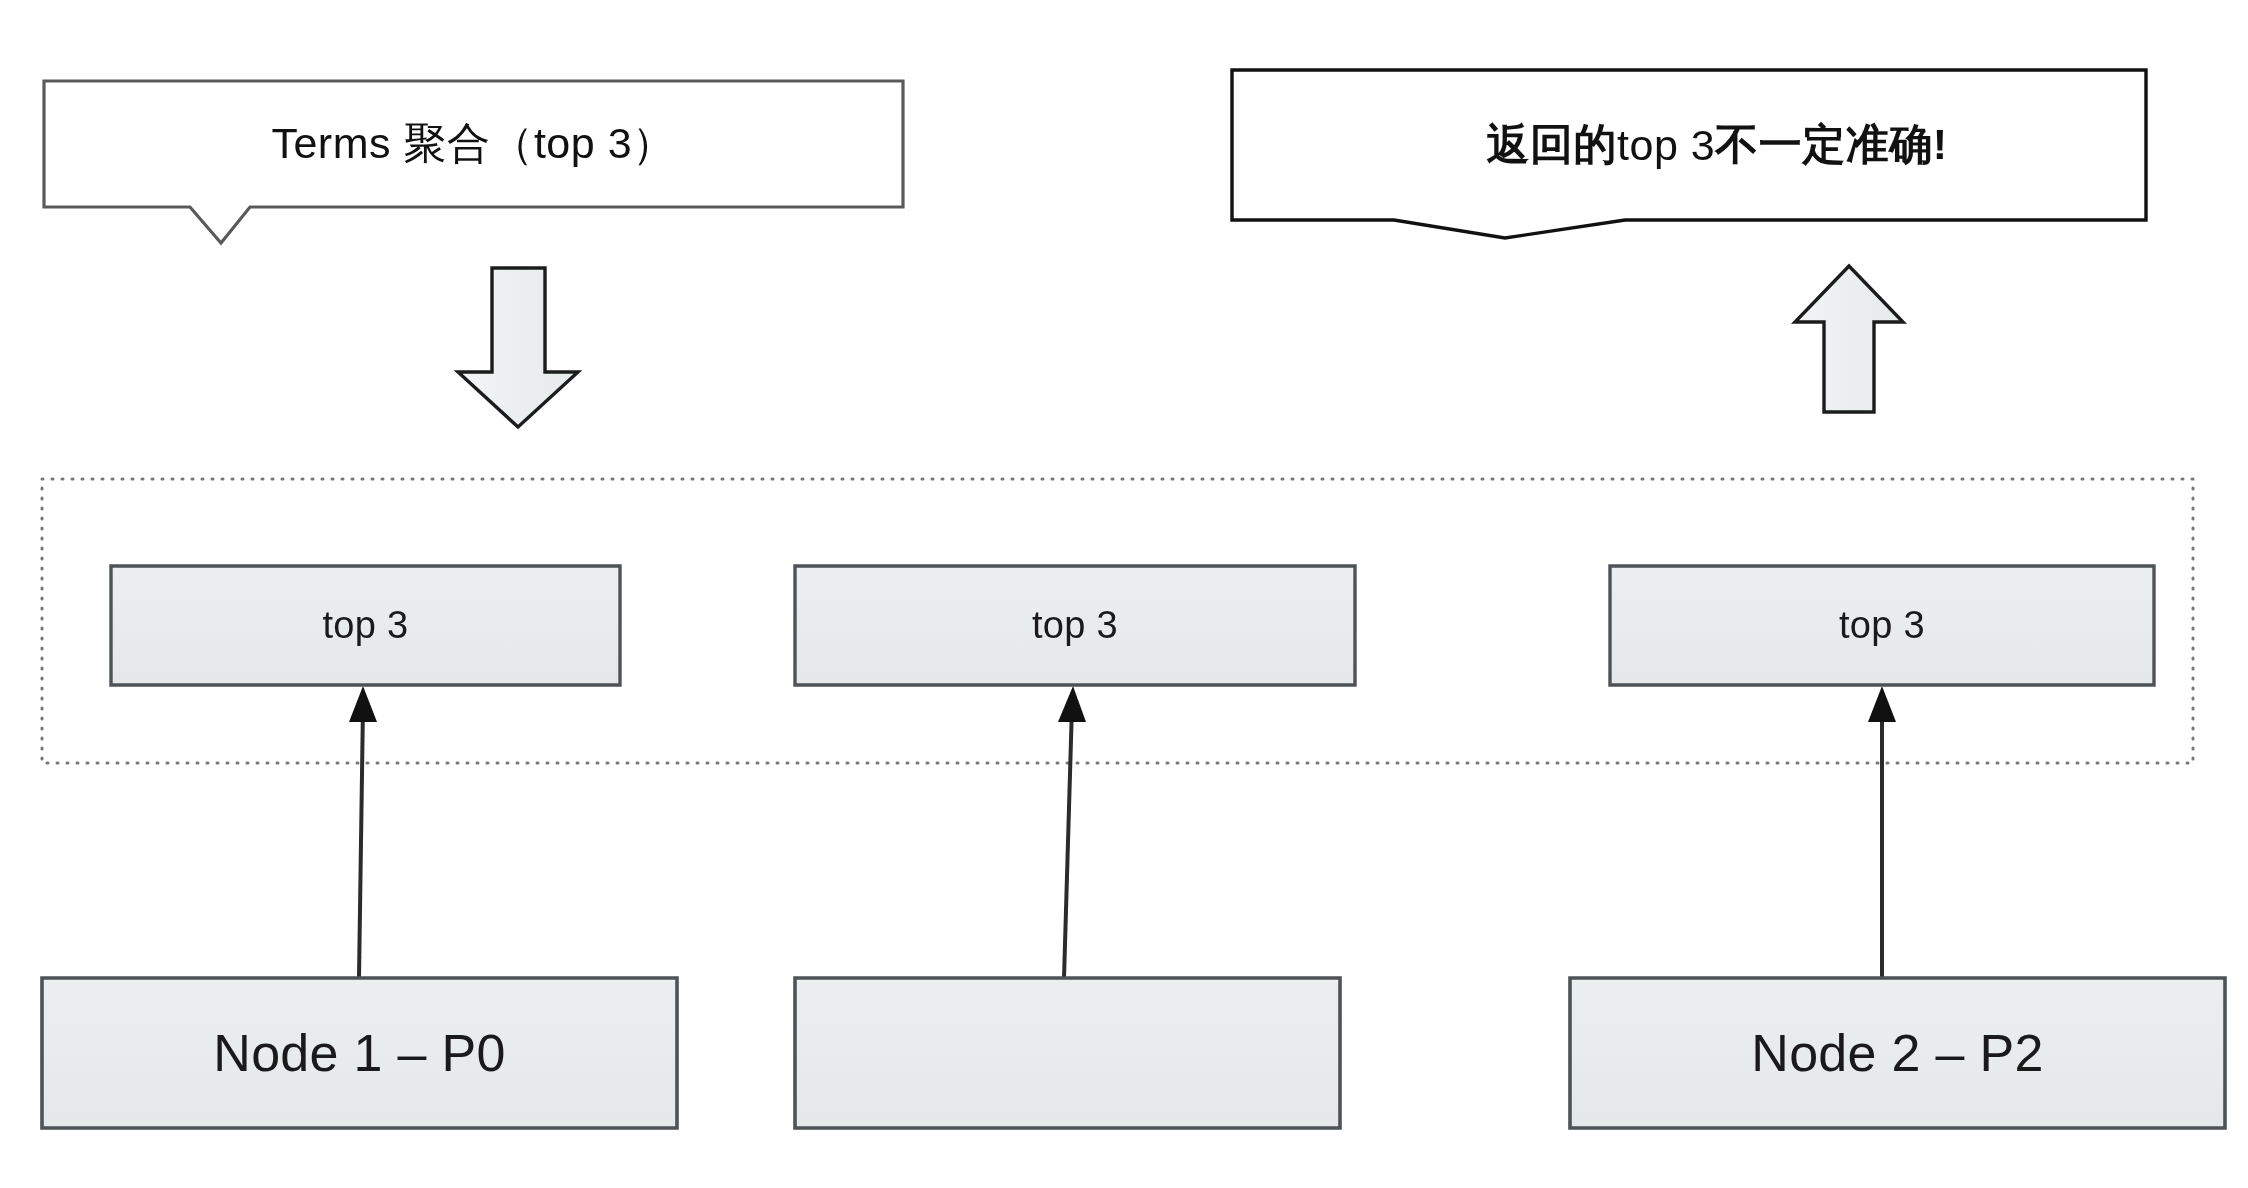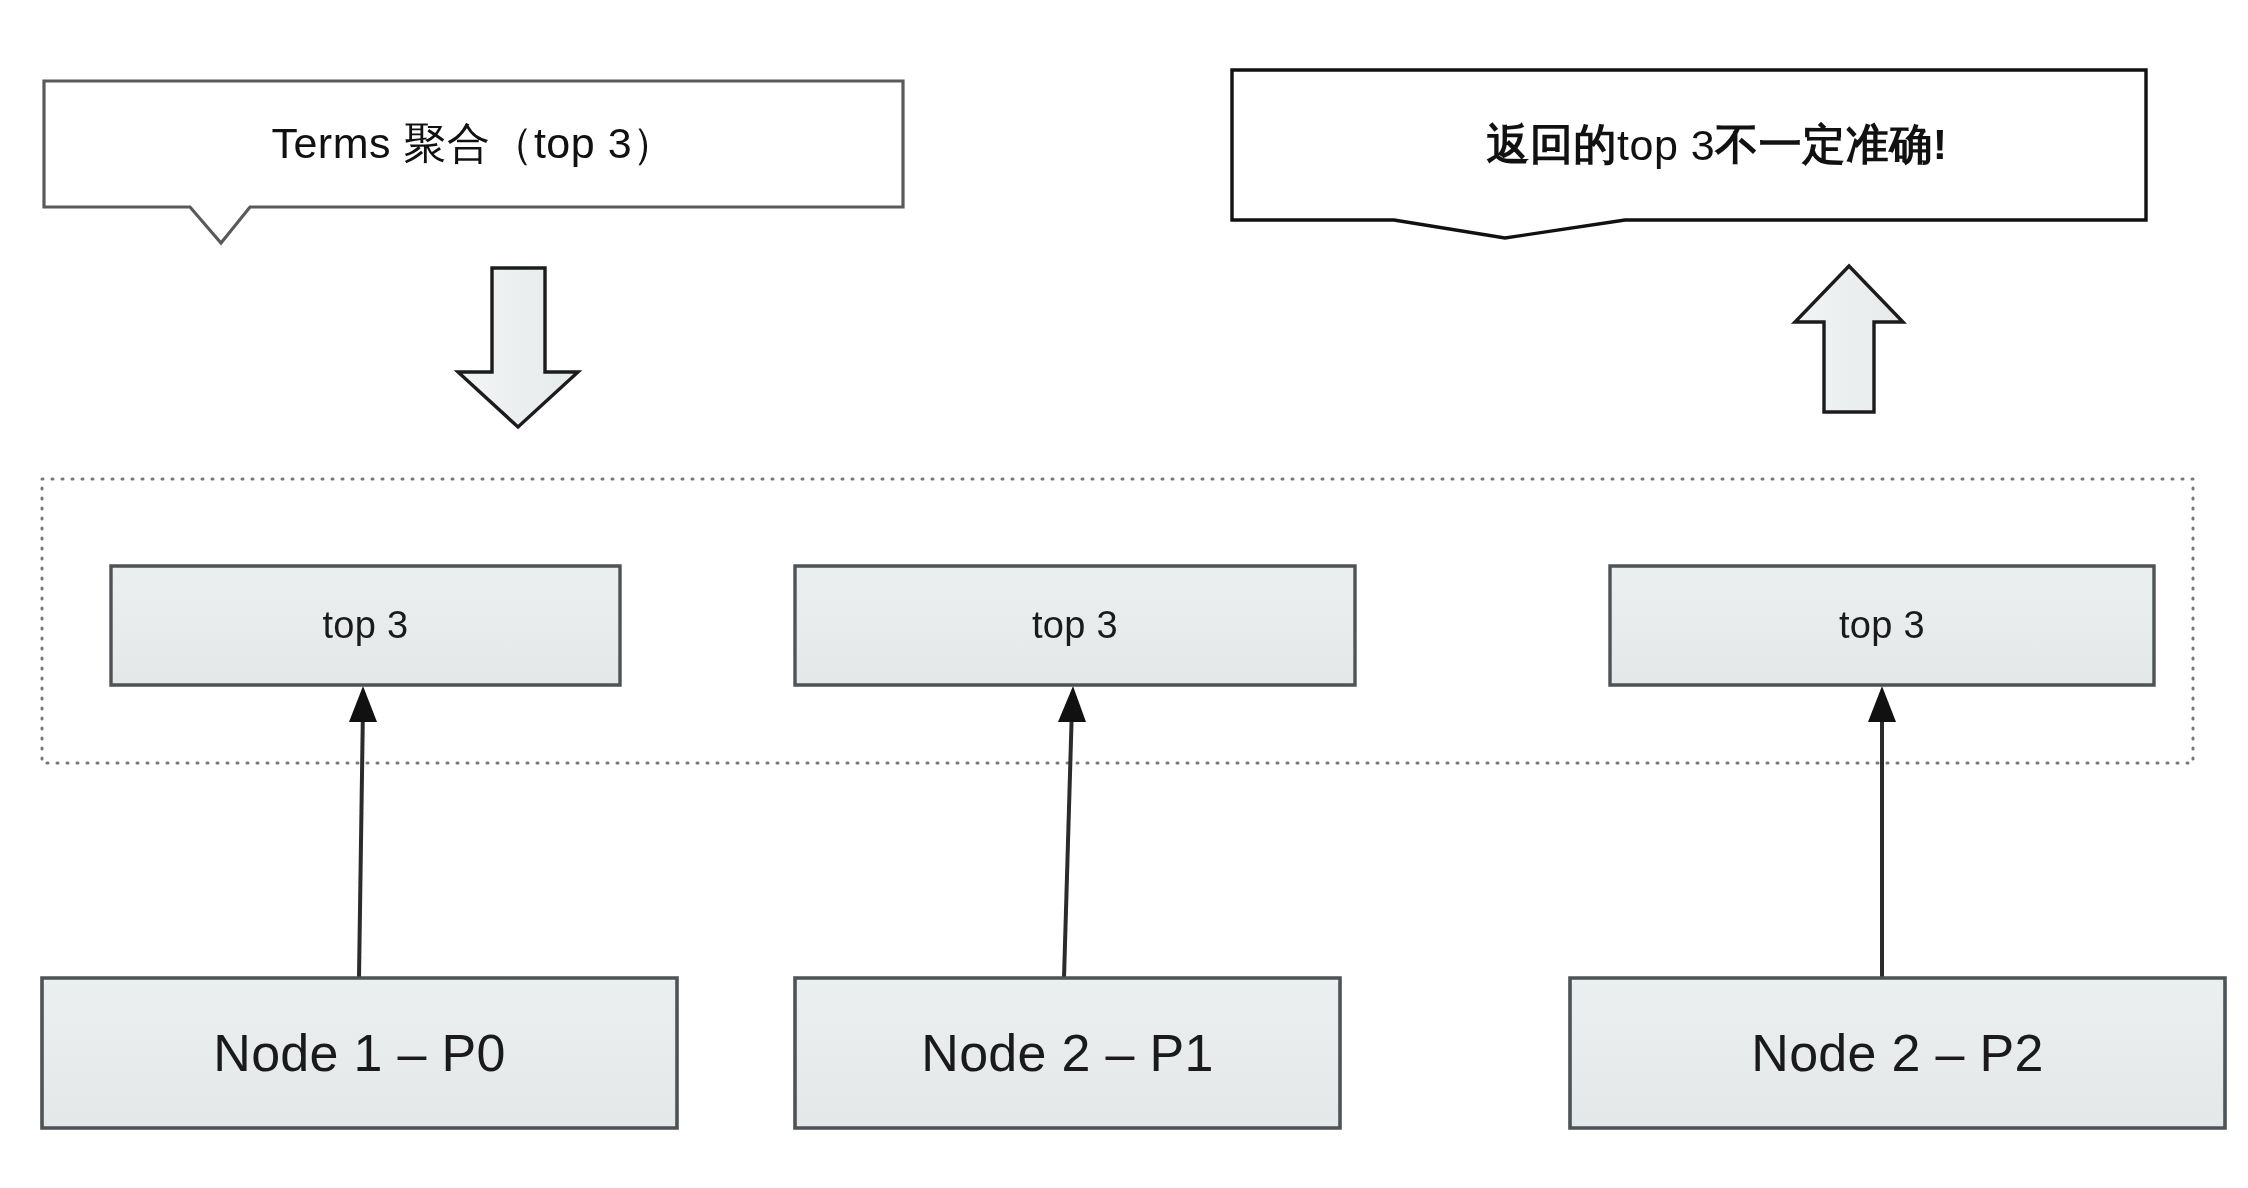--- a/index.html
+++ b/index.html
@@ -120,16 +120,15 @@
       <span>top 3 </span>
       <span class="cn-strong">不一定准确!</span>
   </div>
 
 
   <div class="txt box-text" style="left:111px; top:566px; width:509px; height:119px;">top 3</div>
   <div class="txt box-text" style="left:795px; top:566px; width:560px; height:119px;">top 3</div>
   <div class="txt box-text" style="left:1610px; top:566px; width:544px; height:119px;">top 3</div>
 
   <div class="txt node-text" style="left:42px; top:978px; width:635px; height:150px;">Node 1 – P0</div>
-  <div class="txt node-text" style="left:795px; top:978px; width:545px; height:150px;">Node 2 – P1</div>
   <div class="txt node-text" style="left:1570px; top:978px; width:655px; height:150px;">Node 2 – P2</div>
 
 </div>
 
 </body></html>

